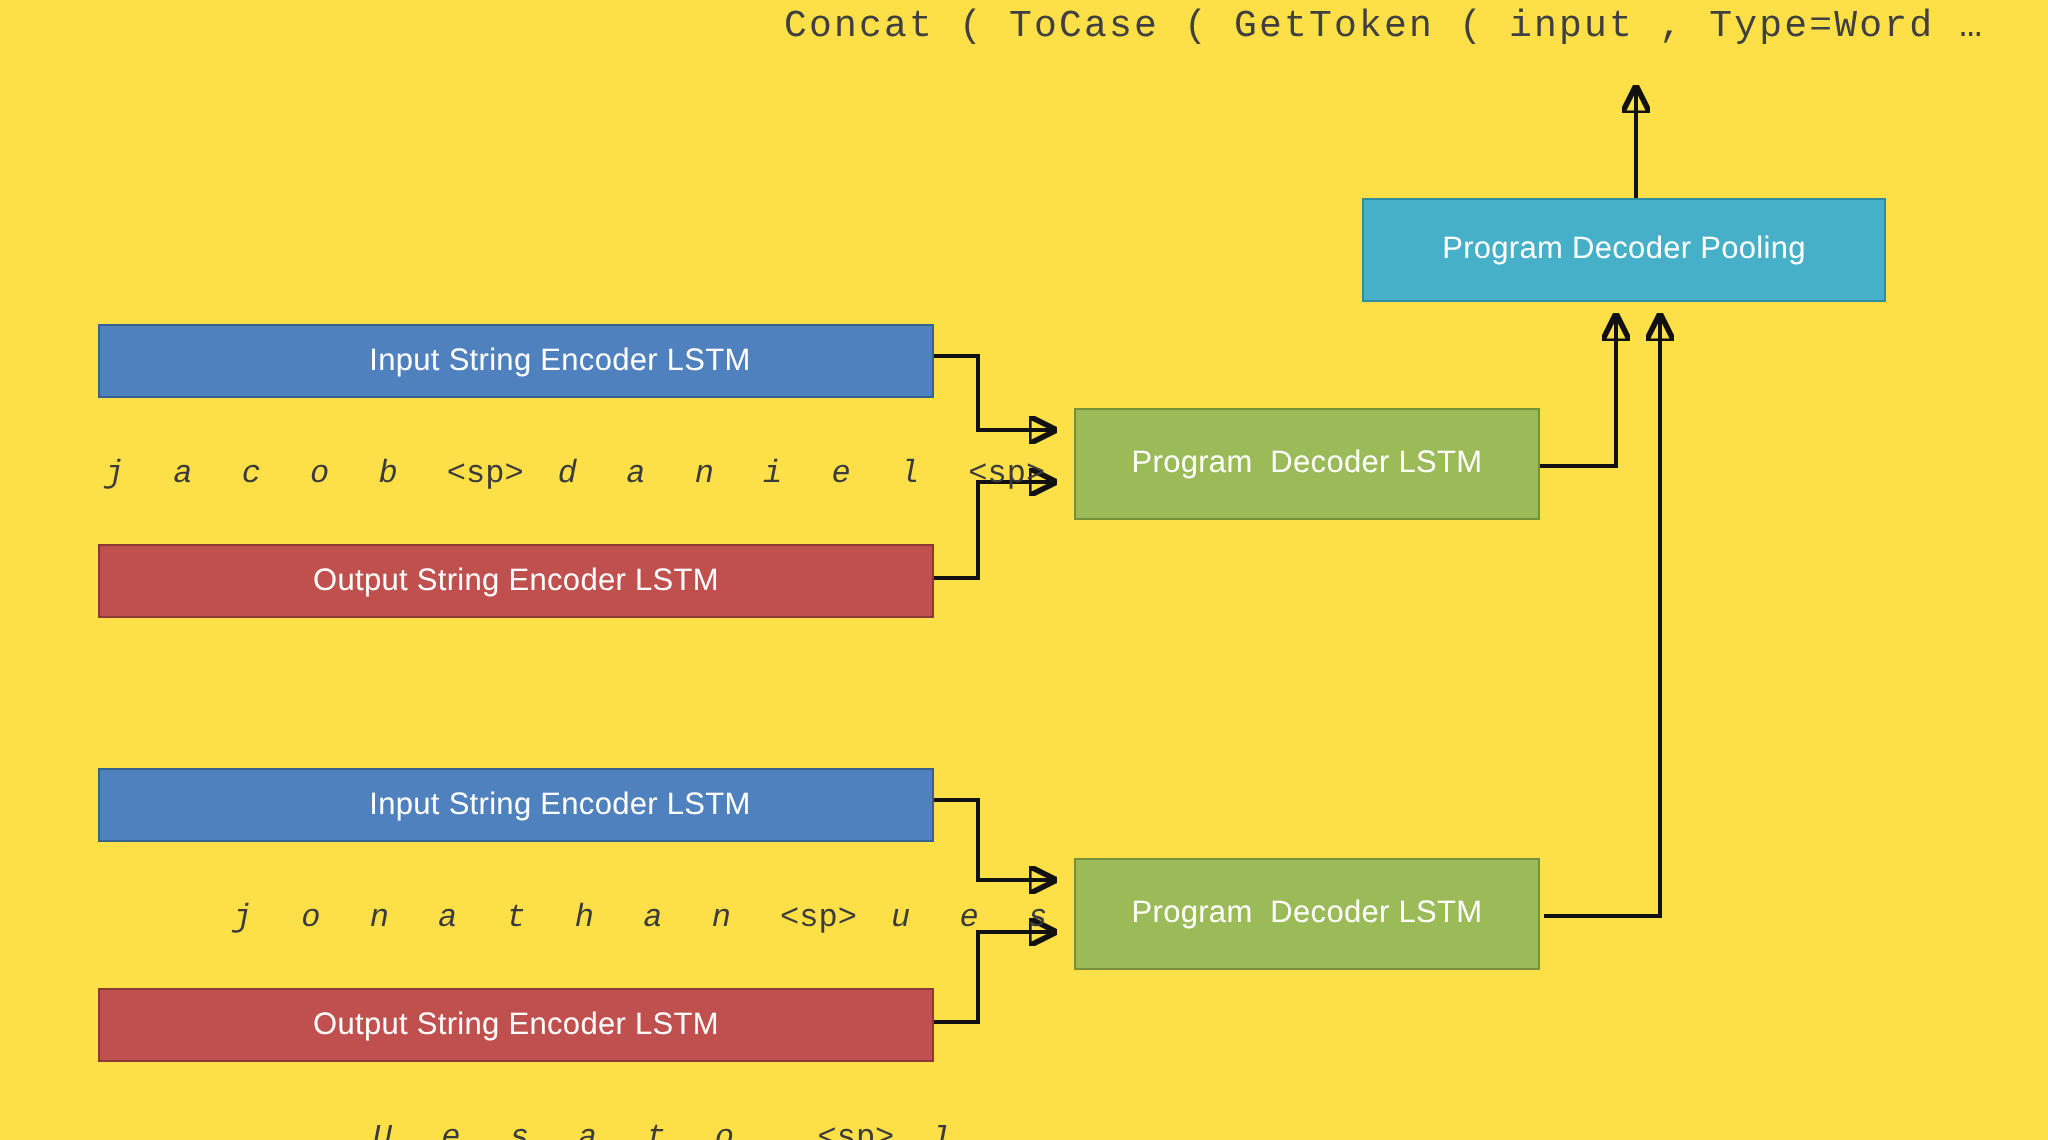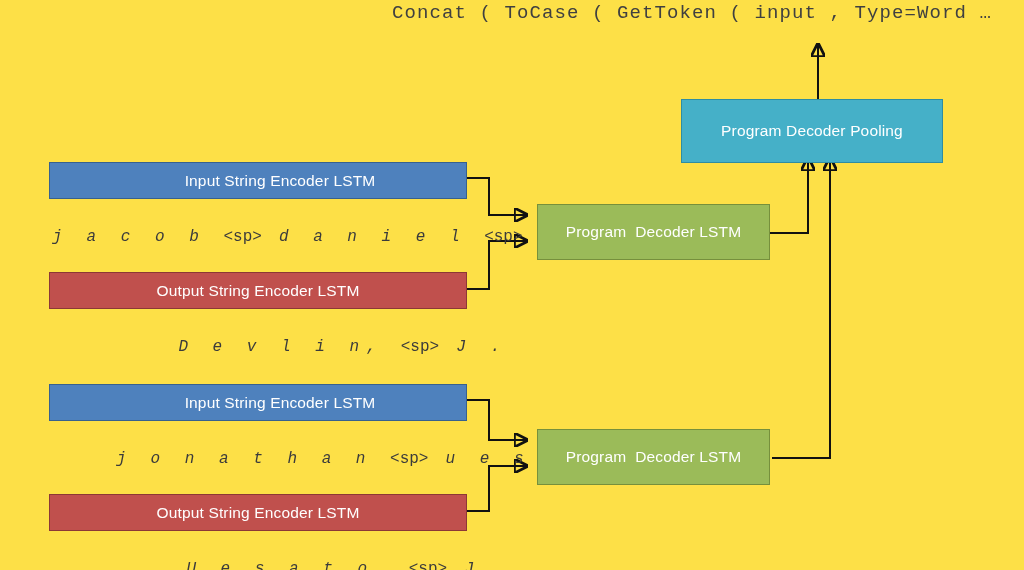--- a/index.html
+++ b/index.html
@@ -108,39 +108,36 @@
 
     <path d="M 770 233 L 808 233 L 808 158" marker-end="url(#arrow)"></path>
 
     <path d="M 467 400 L 489 400 L 489 440 L 527 440" marker-end="url(#arrow)"></path>
 
     <path d="M 467 511 L 489 511 L 489 466 L 527 466" marker-end="url(#arrow)"></path>
 
     <path d="M 772 458 L 830 458 L 830 158" marker-end="url(#arrow)"></path>
   </svg>
 
-  <div class="box box-teal" style="left:681px; top:99px; width:262px; height:64px;">
+  <div class="box box-teal" style="left:681px; top:99px; width:262px; height:52px;">
     <span>Program Decoder Pooling</span>
   </div>
 
   <div class="box box-blue" style="left:49px; top:162px; width:418px; height:37px;">
     <span>Input String Encoder LSTM</span>
   </div>
 
   <div class="token-text" style="left:14px; top:210px;">
     <span class="ch">j a c o b </span><span class="sp">&lt;sp&gt;</span><span class="ch"> d a n i e l </span><span class="sp">&lt;sp&gt;</span><span class="ch"> d e v l i n</span>
   </div>
 
   <div class="box box-red" style="left:49px; top:272px; width:418px; height:37px;">
     <span>Output String Encoder LSTM</span>
   </div>
 
-  <div class="token-text" style="left:140px; top:320px;">
-    <span class="ch">D e v l i n, </span><span class="sp">&lt;sp&gt;</span><span class="ch"> J .</span>
-  </div>
 
   <div class="box box-green" style="left:537px; top:204px; width:233px; height:56px;">
     <span>Program  Decoder LSTM</span>
   </div>
 
   <div class="box box-blue" style="left:49px; top:384px; width:418px; height:37px;">
     <span>Input String Encoder LSTM</span>
   </div>
 
   <div class="token-text" style="left:78px; top:432px;">

